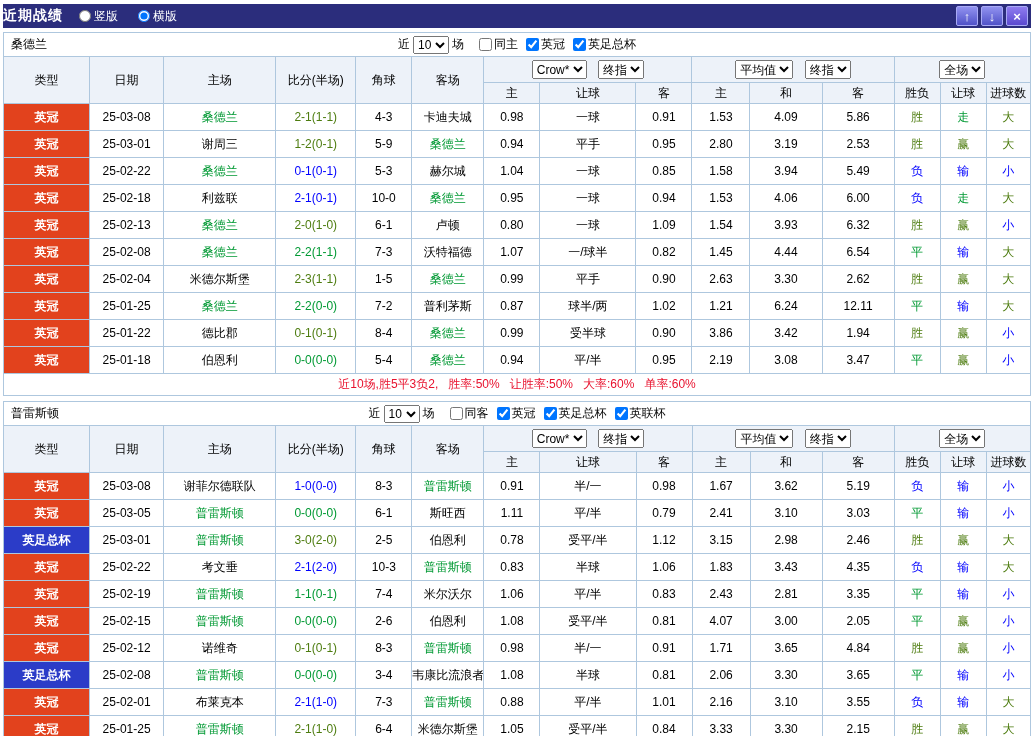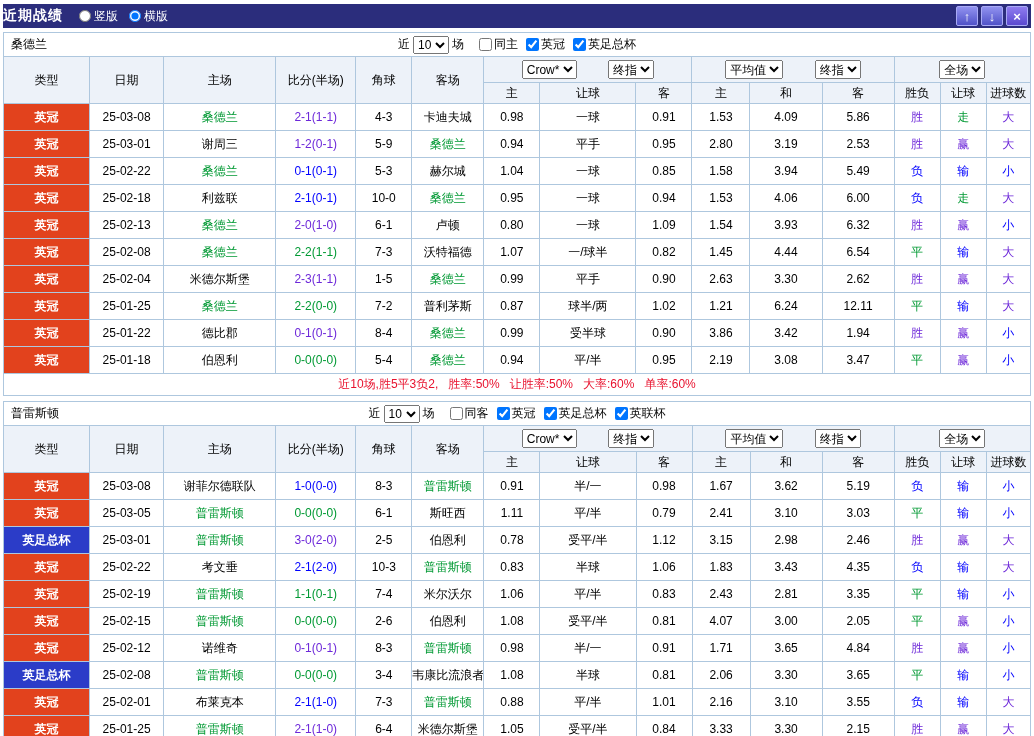--- a/index.html
+++ b/index.html
@@ -21,42 +21,42 @@
   table{border-collapse:collapse;table-layout:fixed;width:1028px;}
   th,td{border:1px solid #aec7de;text-align:center;font-weight:normal;font-size:12px;padding:0;white-space:nowrap;overflow:hidden;}
   .filter-row td{height:23px;position:relative;background:#fff;}
   .team-name{position:absolute;left:7px;top:0;line-height:23px;color:#000;}
   .filter-controls{display:flex;justify-content:center;align-items:center;gap:3px;height:23px;}
   .checkbox-group{display:inline-flex;align-items:flex-start;margin-left:4px;}
   .chk{display:inline-flex;align-items:center;margin-left:8px;cursor:pointer;}
   .chk input{width:13px;height:13px;margin:0 2px 0 0;}
   .head-row1 th{height:25px;background:#edf2f9;}
   .head-row2 th{height:20px;background:#edf2f9;}
-  .select-cell select{font-size:12px;height:19px;margin:0 14px;}
+  .select-cell select{font-size:12px;height:19px;margin:0 4px;}
   .count-select{font-size:12px;height:18px;}
   tbody td{height:26px;background:#fff;}
   .type-cell{color:#fff;font-weight:bold;}
   .type-red{background:#e2421d;}
   .type-blue{background:#2b3cc8;}
   .focus-team{color:#009933;}
-  .c-red{color:#6d28d9;}
+  .c-red{color:#4d7c0f;}
   .c-blue{color:#0000ff;}
   .c-green{color:#009933;}
   .summary-cell{height:21px;color:#e8112d;background:#fff;}
   .stat-seg{margin:0 5px;}
 </style>
 </head>
 <body>
 
 <div class="page">
 
   <div class="titlebar">
     <div class="titlebar-center">
       <span class="main-title">近期战绩</span>
-      <span style="display:inline-flex;gap:11px;">
+      <span style="display:inline-flex;gap:20px;">
           <label class="layout-radio">
             <input type="radio" name="layout" style="">
             <span>竖版</span>
           </label>
           <label class="layout-radio">
             <input type="radio" name="layout" checked="" style="">
             <span>横版</span>
           </label>
         </span>
     </div>

